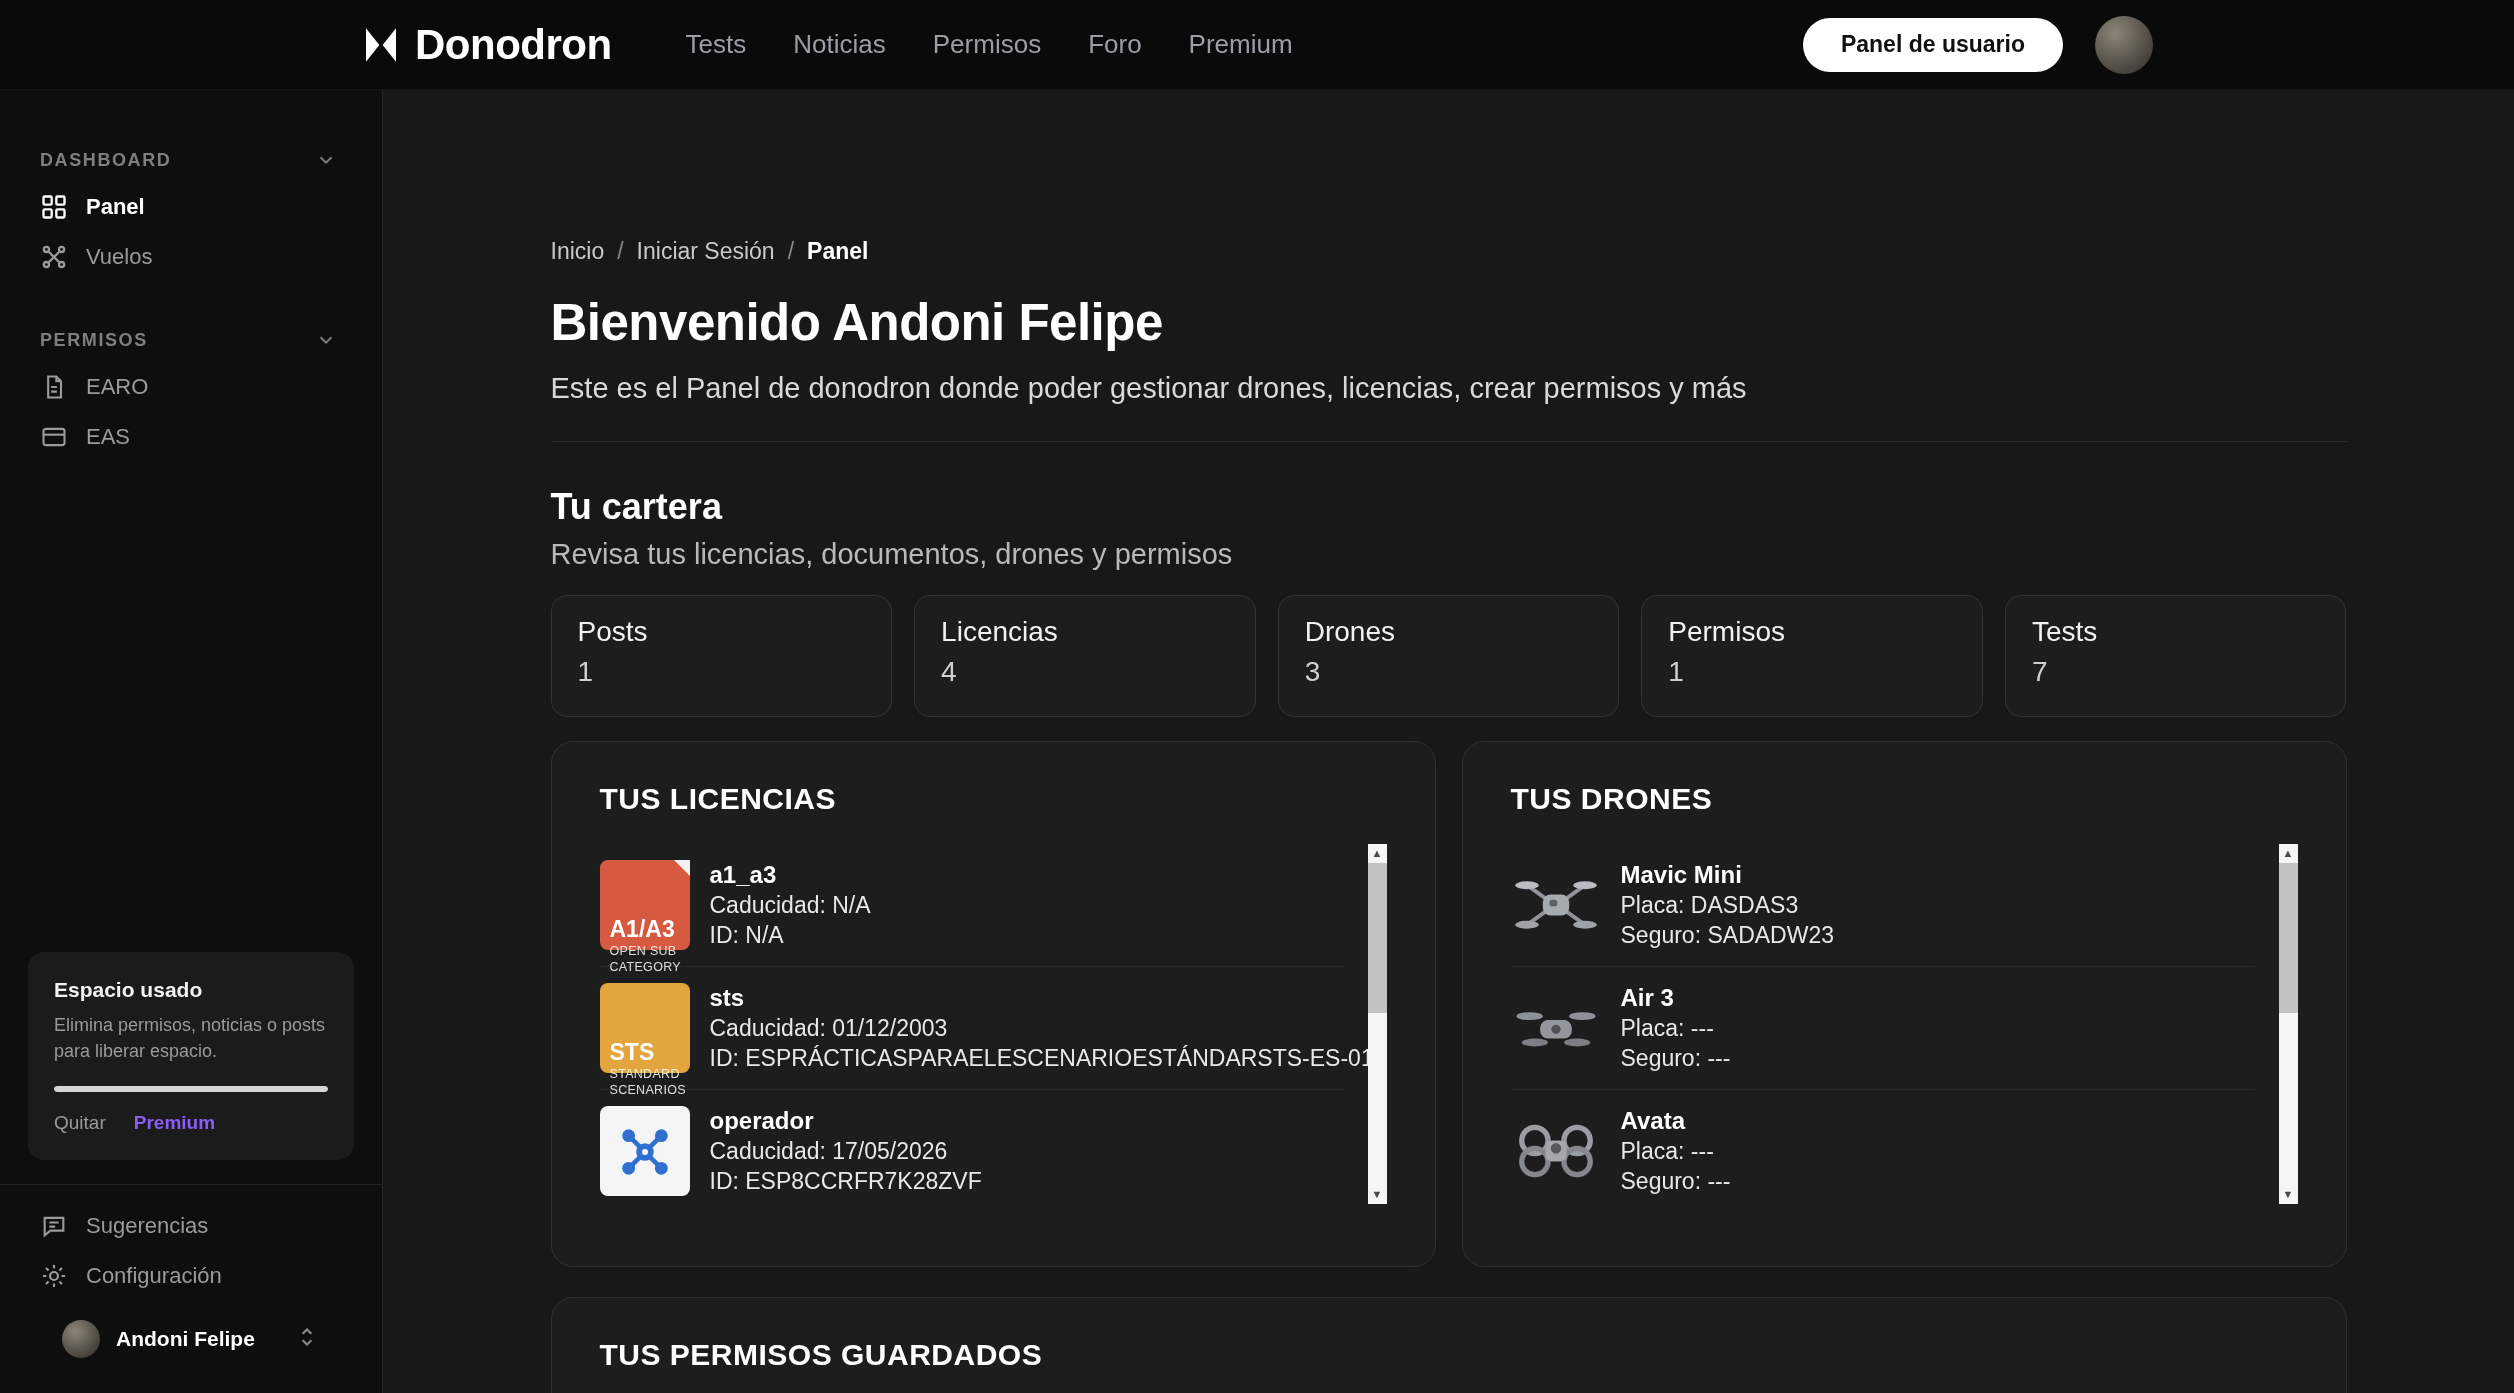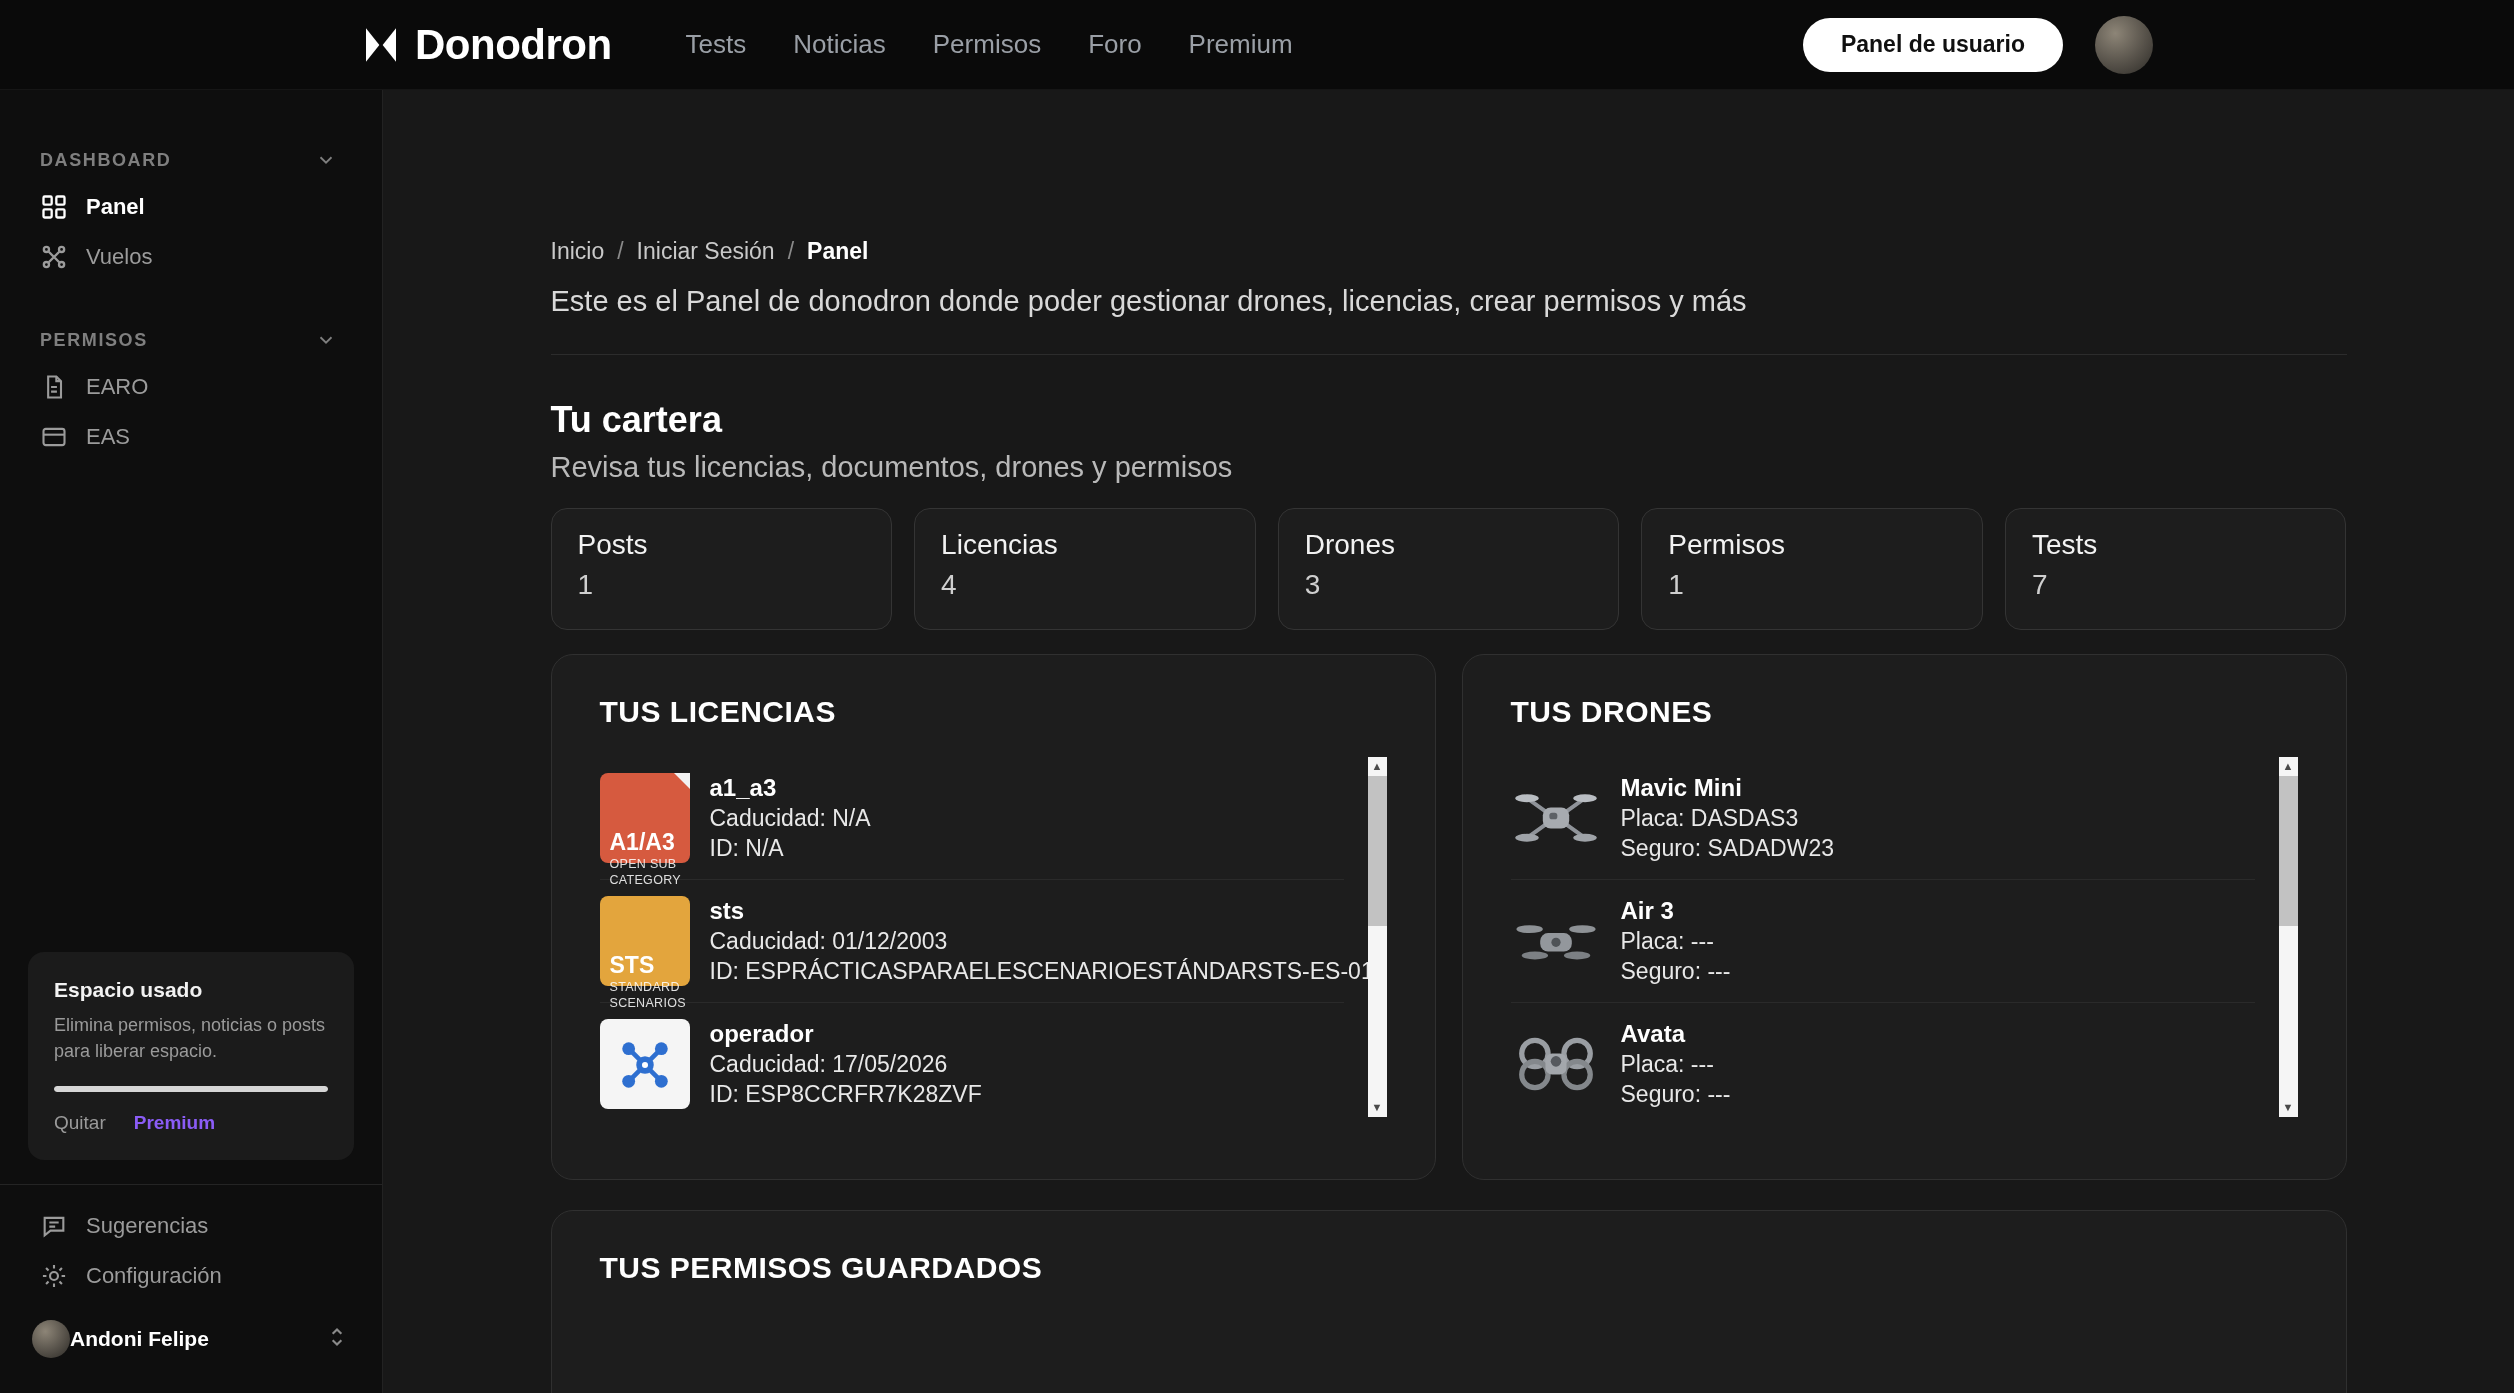--- a/index.html
+++ b/index.html
@@ -35,21 +35,21 @@
   .storage-card { margin:auto 28px 24px; background:#1b1b1b; border-radius:16px; padding:26px; }
   .storage-title { color:#f2f2f2; font-size:21px; font-weight:700; }
   .storage-desc { color:#9a9a9a; font-size:18px; line-height:1.45; margin-top:10px; }
   .storage-bar { margin-top:22px; height:6px; border-radius:3px; background:#3a3a3a; position:relative; overflow:hidden; }
   .storage-bar-fill { position:absolute; left:0; top:0; bottom:0; width:100%; background:#d6d6d6; border-radius:3px; }
   .storage-actions { margin-top:20px; display:flex; align-items:center; gap:28px; }
   .storage-quitar { color:#9a9a9a; font-size:19px; cursor:pointer; text-decoration:none; }
   .storage-premium { color:#8b5cf6; font-size:19px; font-weight:700; cursor:pointer; text-decoration:none; }
 
   .side-divider { border-top:1px solid #242424; margin:0 0 16px; }
-  .user-row { display:flex; align-items:center; gap:0; padding:0 32px; height:56px; margin-top:10px; cursor:pointer; }
+  .user-row { display:flex; align-items:center; gap:16px; padding:0 62px; height:56px; margin-top:10px; cursor:pointer; }
   .user-row .mini-avatar { width:38px; height:38px; border-radius:50%; background:radial-gradient(circle at 35% 30%, #8d8577, #57524a 55%, #2c2a26); }
   .user-row .user-name { color:#fff; font-size:21px; font-weight:700; }
   .user-row .updown { margin-left:auto; }
   .user-row .updown svg { width:26px; height:26px; stroke:#8a8a8a; }
 
   
   .main { flex:1; background:#181818; overflow:hidden; }
   .content { width:1796px; margin:0 auto; padding-top:148px; }
 
   .breadcrumb { display:flex; align-items:center; gap:13px; font-size:23px; }
@@ -244,20 +244,21 @@
       <div class="content">
 
         <nav class="breadcrumb">
           <a class="crumb">Inicio</a>
           <span class="crumb-sep">/</span>
           <a class="crumb">Iniciar Sesión</a>
           <span class="crumb-sep">/</span>
           <span class="crumb-current">Panel</span>
         </nav>
 
+        <h1 class="welcome-title">Bienvenido Andoni Felipe</h1>
         <p class="welcome-sub">Este es el Panel de donodron donde poder gestionar drones, licencias, crear permisos y más</p>
 
         <hr class="divider">
 
         <h2 class="cartera-title">Tu cartera</h2>
         <p class="cartera-sub">Revisa tus licencias, documentos, drones y permisos</p>
 
         <div class="stats-row">
           <div class="stat-card">
             <div class="stat-label">Posts</div>

